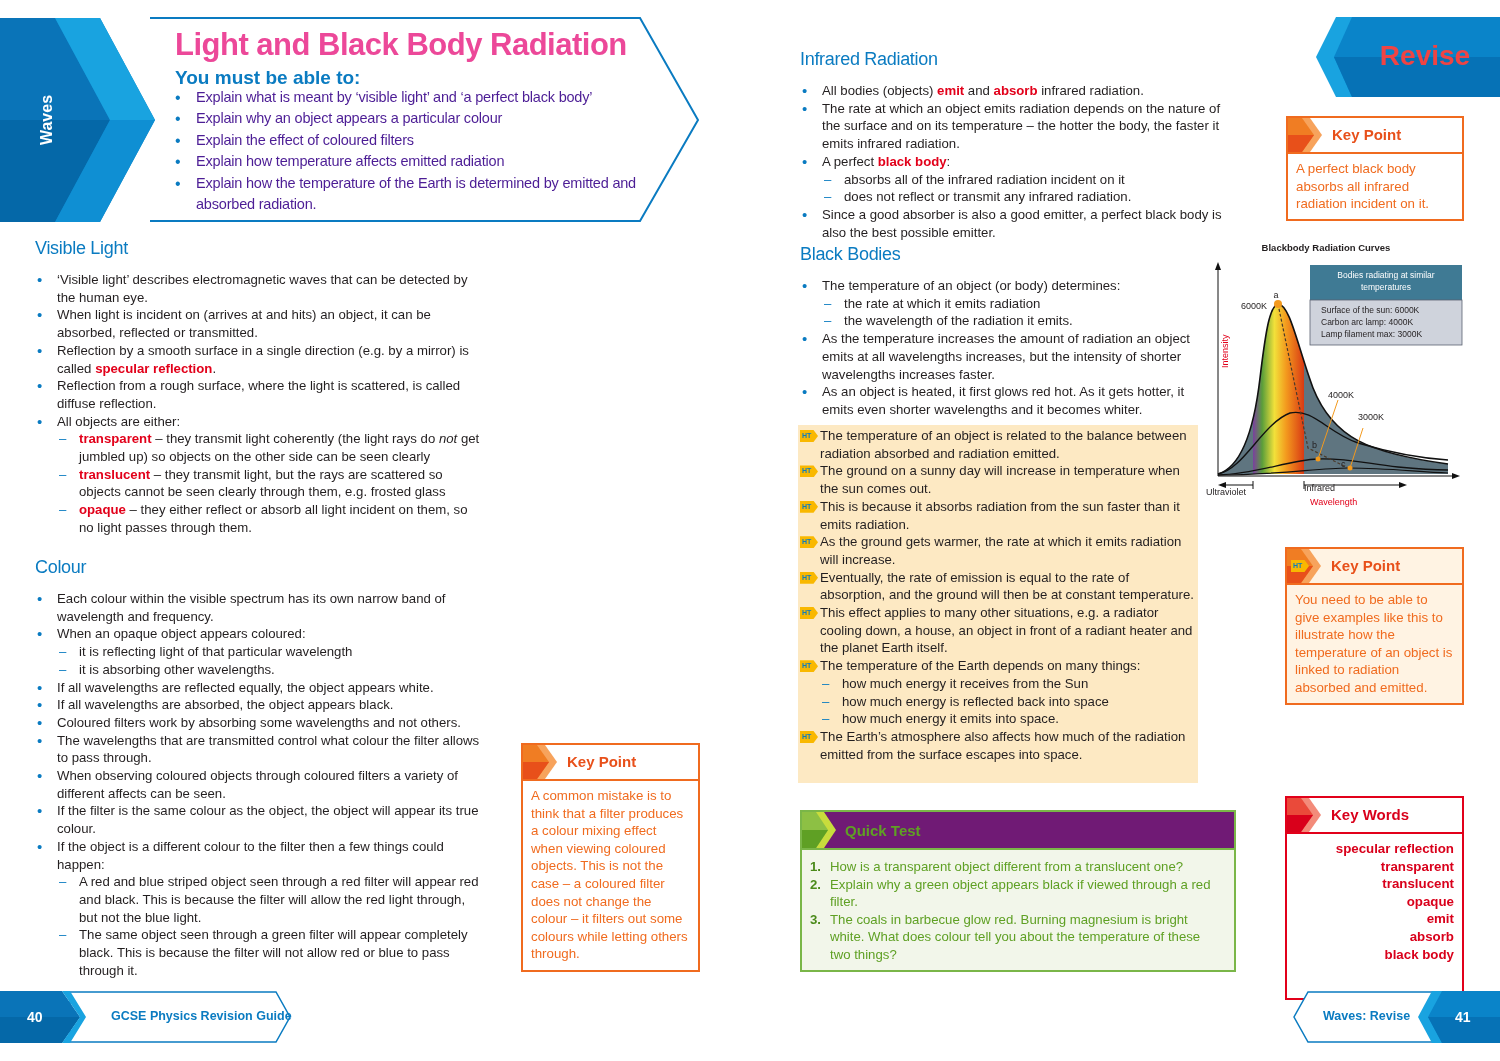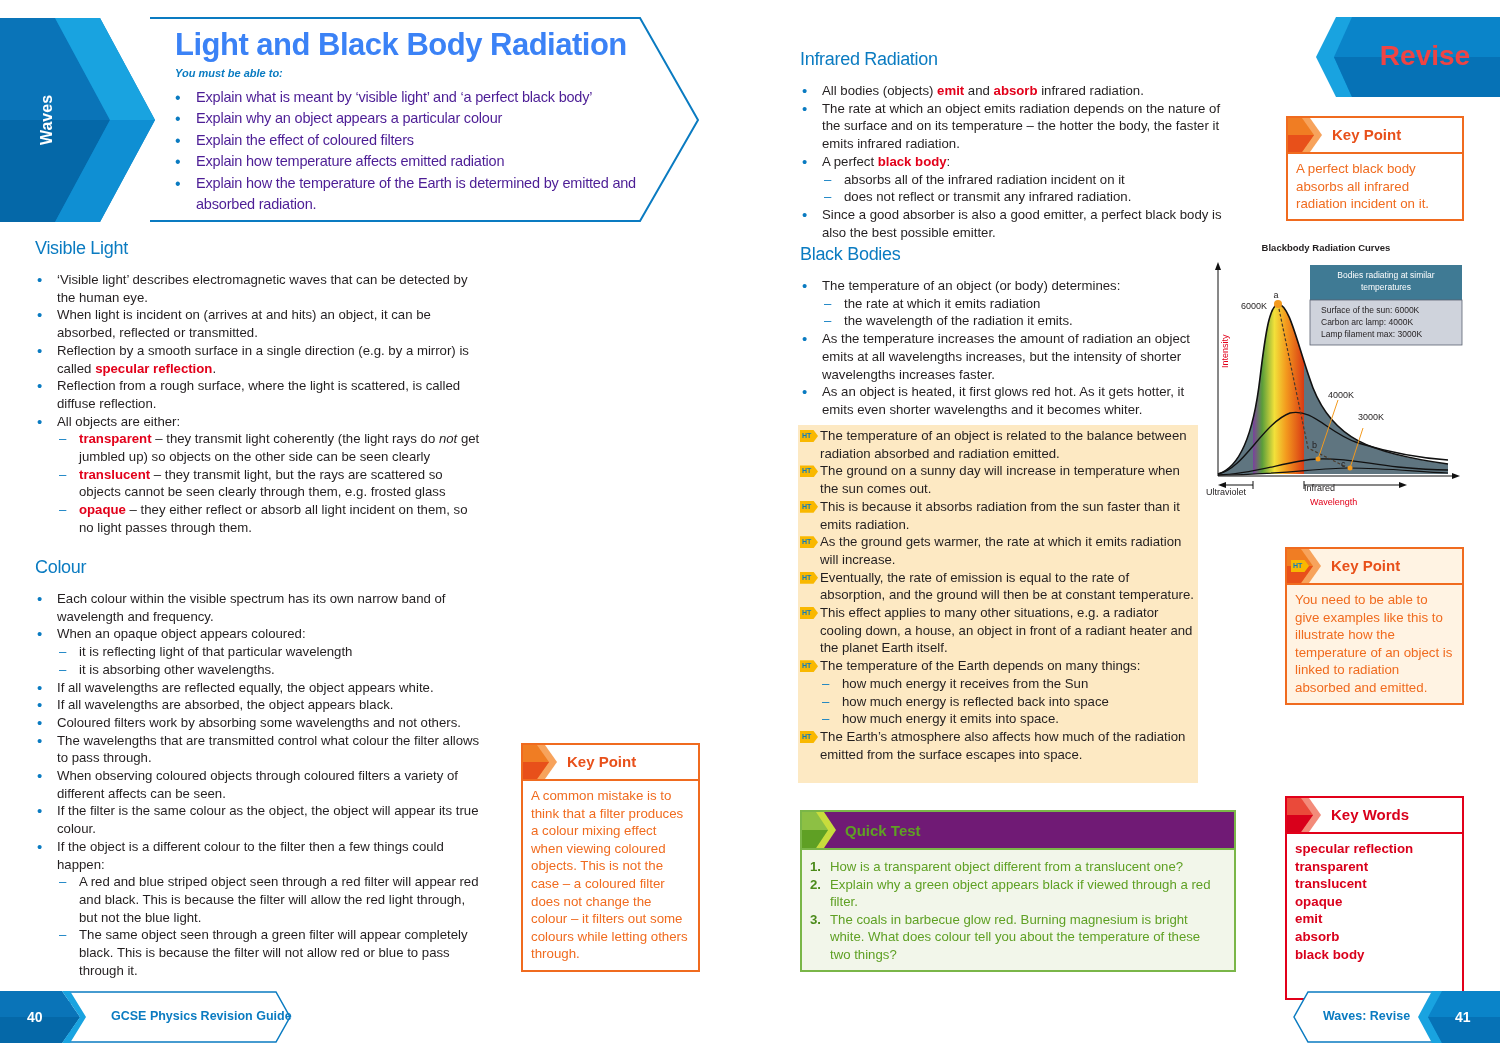--- a/index.html
+++ b/index.html
@@ -5,22 +5,22 @@
   * { box-sizing: border-box; margin: 0; padding: 0; }
   html, body { width: 1500px; height: 1061px; background: #ffffff; overflow: hidden; }
   body { position: relative; font-family: "Liberation Sans", "DejaVu Sans", sans-serif; color: #231f20; }
   .abs { position: absolute; }
 
   
   .waves-tab { left: 0; top: 18px; width: 160px; height: 204px; }
   .waves-label { left: 22px; top: 95px; width: 50px; height: 50px; color: #fff; font-weight: bold; font-size: 16px;
     transform: rotate(-90deg); transform-origin: center; display: flex; align-items: center; justify-content: center; }
   .title-frame { left: 150px; top: 17px; width: 555px; height: 206px; }
-  .page-title { left: 175px; top: 27px; font-size: 31px; font-weight: bold; color: #3b82f6; letter-spacing: -0.5px; }
-  .must-label { left: 175px; top: 67px; font-size: 11px; font-weight: bold; color: #0a7bc1; font-style: italic; }
+  .page-title { left: 175px; top: 27px; font-size: 31px; font-weight: bold; color: #ec4899; letter-spacing: -0.5px; }
+  .must-label { left: 175px; top: 67px; font-size: 19px; font-weight: bold; color: #0a7bc1; }
   .objectives { left: 175px; top: 87px; width: 480px; list-style: none; }
   .objectives li { position: relative; padding-left: 21px; font-size: 14.5px; line-height: 21.4px; color: #4c1d95; letter-spacing: -0.2px; }
   .objectives li::before { content: "•"; position: absolute; left: 0; top: 0; color: #0a7bc1; font-size: 16px; }
 
   
   .h2 { font-size: 18px; font-weight: normal; color: #0a7bc1; letter-spacing: -0.3px; }
   .blist { list-style: none; }
   .blist > li { position: relative; padding-left: 22px; font-size: 13.2px; line-height: 17.7px; color: #231f20; }
   .blist > li::before { content: "•"; position: absolute; left: 2px; top: 0; color: #0a7bc1; font-size: 15px; }
   .sub { list-style: none; }
@@ -302,21 +302,21 @@
     </svg>
     <div class="qt-title">Quick Test</div>
   </div>
   <ol class="qt-list">
     <li><span class="qt-num">1.</span><span>How is a transparent object different from a translucent one?</span></li>
     <li><span class="qt-num">2.</span><span>Explain why a green object appears black if viewed through a red filter.</span></li>
     <li><span class="qt-num">3.</span><span>The coals in barbecue glow red. Burning magnesium is bright white. What does colour tell you about the temperature of these two things?</span></li>
   </ol>
 </div>
 
-<div class="abs kw-box" style="left:1285px; top:796px; width:179px; height:204px;">
+<div class="abs kw-box" style="left:1285px; top:796px; width:179px; height:204px;text-align:right;">
   <div class="kp-head">
     <svg class="kp-flag" viewBox="0 0 36 34">
       <polygon points="0,0 22,0 34,17 22,34 0,34" fill="#f38b7a"></polygon>
       <polygon points="0,0 14,0 26,17 14,34 0,34" fill="#ea4a3a"></polygon>
       <polygon points="0,17 26,17 14,34 0,34" fill="#d9001b"></polygon>
     </svg>
     <div class="kp-title">Key Words</div>
   </div>
   <div class="kp-body" style="line-height:17.6px;">
     <div>specular reflection</div>

